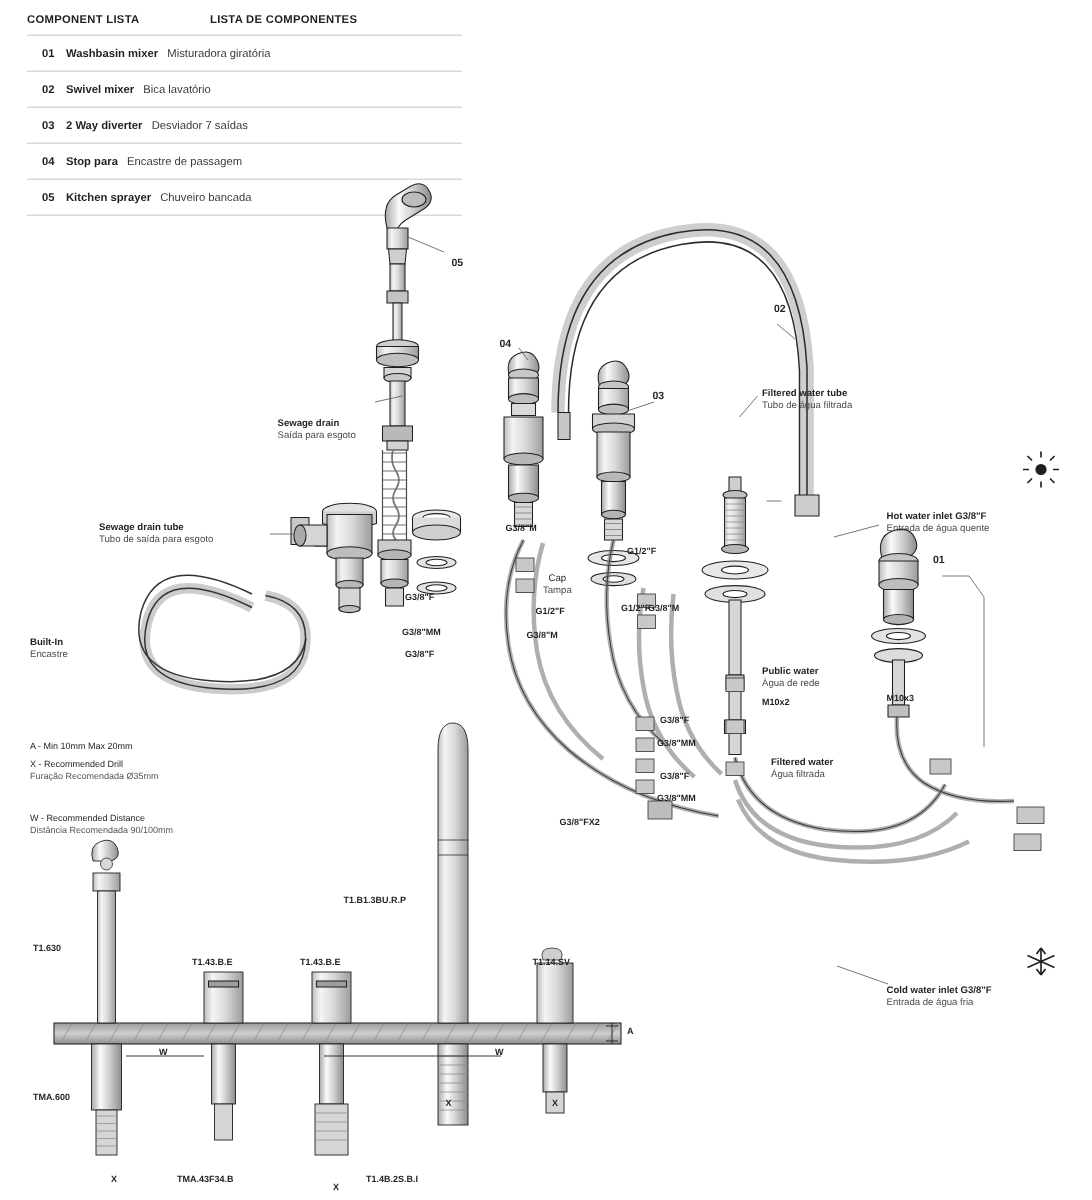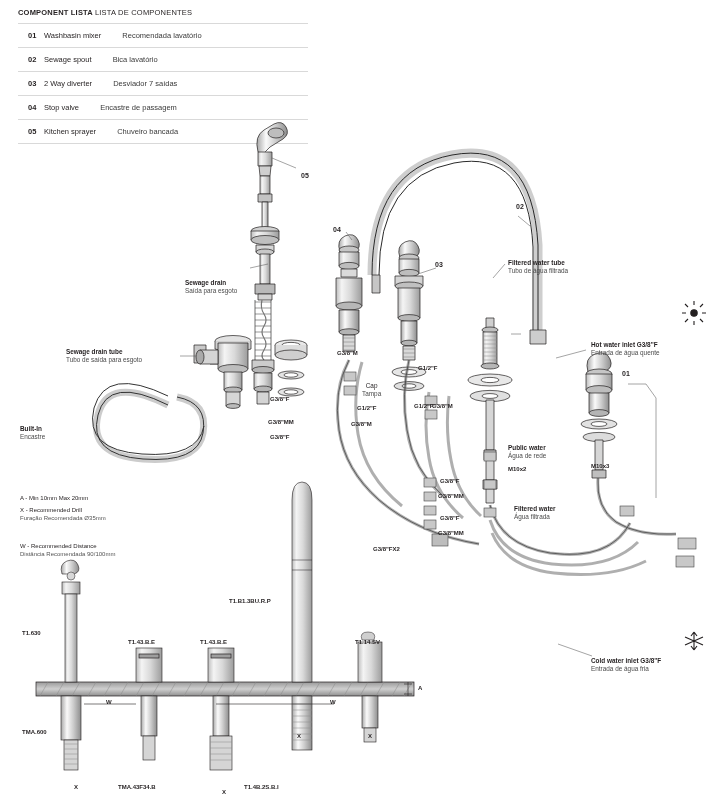--- a/index.html
+++ b/index.html
@@ -30,37 +30,37 @@
     top: 8px;
     width: 290px;
   }
   #component-list .cl-title {
     font-size: 7.5px;
     font-weight: bold;
     letter-spacing: .2px;
     margin-bottom: 6px;
     white-space: nowrap;
   }
-  #component-list .cl-title .pt { font-weight: normal; }
+  #component-list .cl-title .pt { font-weight: bold; margin-left: 45px; }
   .cl-row {
     display: flex;
     align-items: center;
     height: 23px;
     border-top: 1px solid #d9d9d9;
     font-size: 7.5px;
     white-space: nowrap;
   }
   .cl-row:last-child { border-bottom: 1px solid #d9d9d9; }
   .cl-num {
     width: 26px;
     font-weight: bold;
     padding-left: 10px;
     box-sizing: border-box;
   }
-  .cl-en { font-weight: normal; margin-right: 19px; }
+  .cl-en { font-weight: bold; margin-right: 4px; }
   .cl-pt { font-weight: normal; color: #3a3a3a; }
 
   
   .lbl {
     position: absolute;
     font-size: 6.4px;
     line-height: 8.4px;
     white-space: nowrap;
     color: #231f20;
   }
@@ -97,41 +97,41 @@
   <div id="component-list">
     <div class="cl-title">
       <span>COMPONENT LISTA</span>
       <span class="pt">LISTA DE COMPONENTES</span>
     </div>
 
     <div class="cl-row">
       <div class="cl-num">01</div>
       <div>
         <span class="cl-en">Washbasin mixer</span>
-        <span class="cl-pt">Recomendada lavatório</span>
+        <span class="cl-pt">Misturadora giratória</span>
       </div>
     </div>
     <div class="cl-row">
       <div class="cl-num">02</div>
       <div>
-        <span class="cl-en">Sewage spout</span>
+        <span class="cl-en">Swivel mixer</span>
         <span class="cl-pt">Bica lavatório</span>
       </div>
     </div>
     <div class="cl-row">
       <div class="cl-num">03</div>
       <div>
         <span class="cl-en">2 Way diverter</span>
         <span class="cl-pt">Desviador 7 saídas</span>
       </div>
     </div>
     <div class="cl-row">
       <div class="cl-num">04</div>
       <div>
-        <span class="cl-en">Stop valve</span>
+        <span class="cl-en">Stop para</span>
         <span class="cl-pt">Encastre de passagem</span>
       </div>
     </div>
     <div class="cl-row">
       <div class="cl-num">05</div>
       <div>
         <span class="cl-en">Kitchen sprayer</span>
         <span class="cl-pt">Chuveiro bancada</span>
       </div>
     </div>

